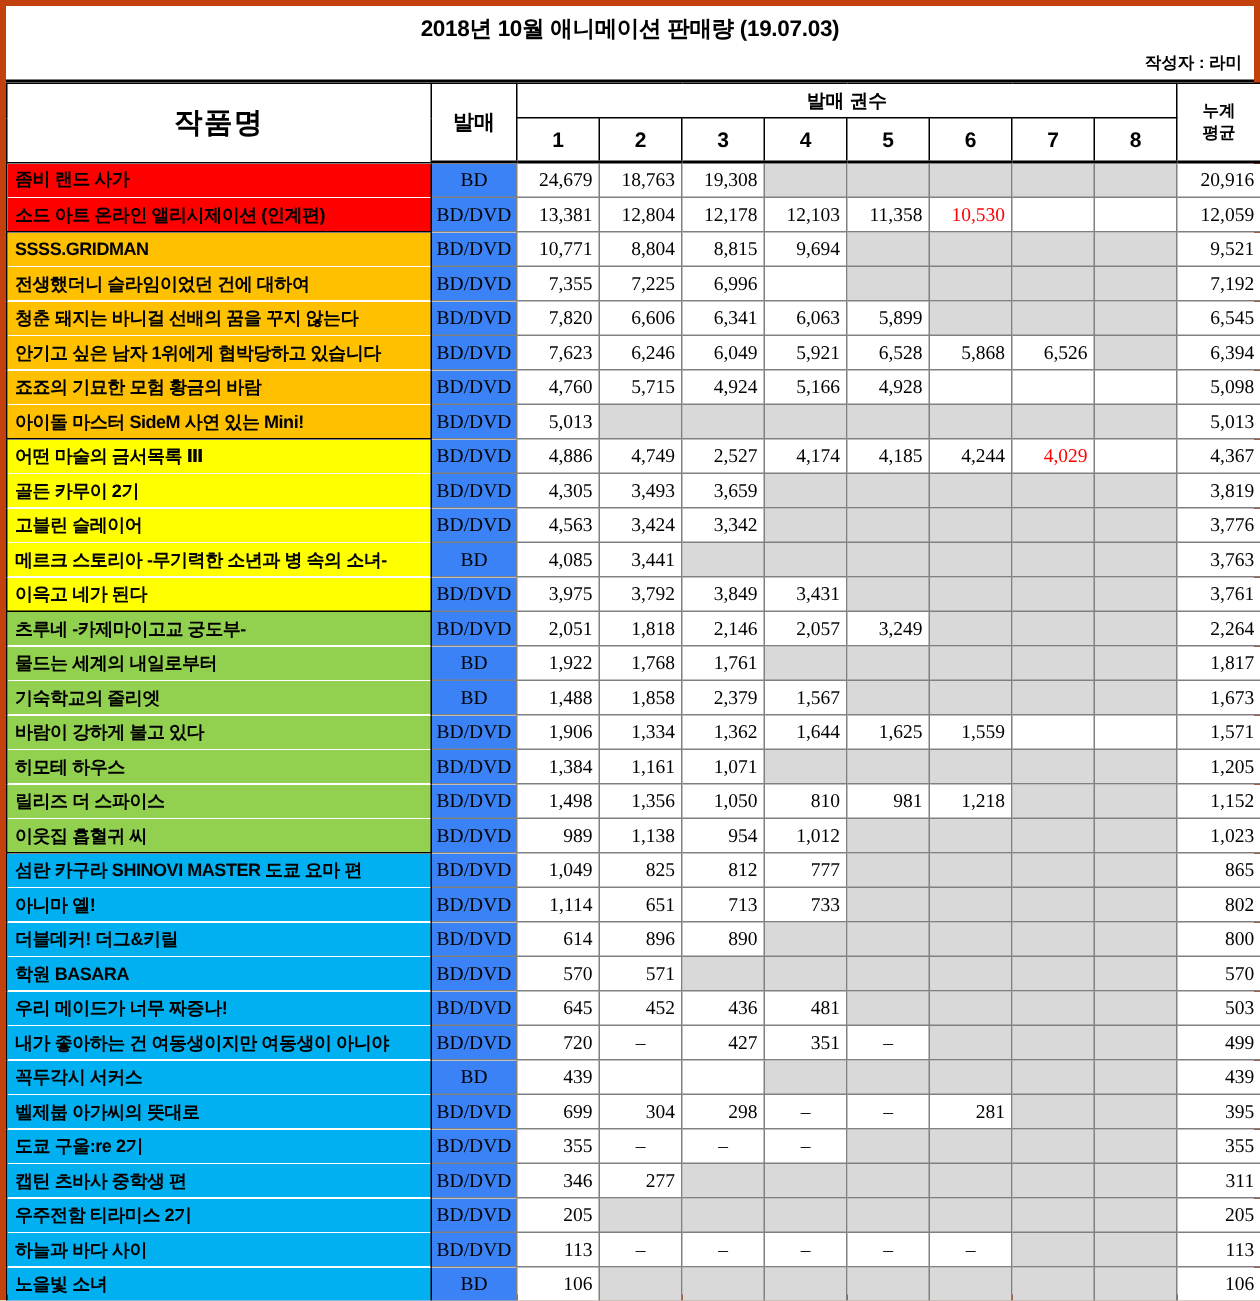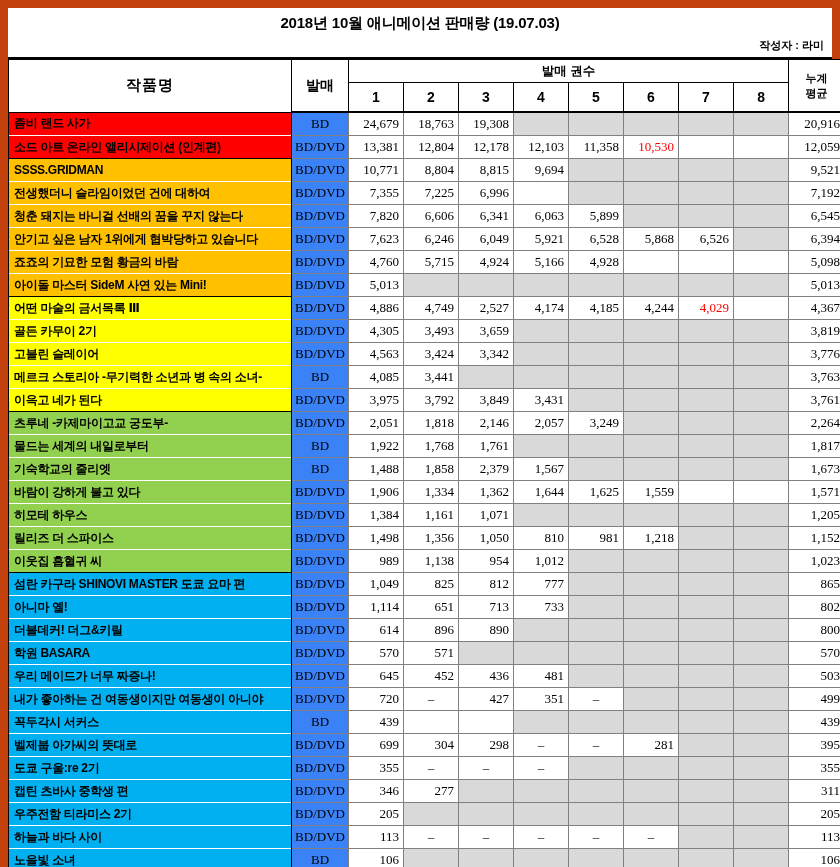--- a/index.html
+++ b/index.html
@@ -4,21 +4,21 @@
 <title>2018년 10월 애니메이션 판매량</title>
 <style>
   html,body{margin:0;padding:0;background:#ffffff;}
   body{
     font-family:"Liberation Sans","DejaVu Sans",sans-serif;
     width:840px;height:867px;overflow:hidden;
     -webkit-font-smoothing:none;
   }
   #sheet{
     width:840px;height:867px;box-sizing:border-box;
-    border:8px solid #c2410c;background:#fff;
+    border:4px solid #c2410c;background:#fff;
     display:flex;flex-direction:column;
   }
   
   .titlebar{
     position:relative;height:51px;box-sizing:border-box;
     border-bottom:2px solid #000;background:#fff;flex:0 0 auto;
   }
   .title-text{
     position:absolute;left:0;right:0;top:6px;text-align:center;
     font-size:15px;font-weight:bold;color:#000;letter-spacing:-0.2px;
@@ -33,21 +33,21 @@
     font-size:12px;color:#000;
   }
   col.c-title{width:283px;}
   col.c-media{width:57px;}
   col.c-vol{width:55px;}
   col.c-avg{width:56px;}
   thead th{
     border:1px solid #000;background:#fff;font-weight:bold;
     text-align:center;vertical-align:middle;padding:0;
   }
-  .th-title{font-size:15px;height:50px;letter-spacing:1px;}
+  .th-title{font-size:19px;height:50px;letter-spacing:1px;}
   .th-media{font-size:14px;height:50px;}
   .th-group{font-size:12.5px;height:22px;}
   .th-volnum{font-size:14px;height:28px;}
   .th-avg{font-size:11px;height:50px;line-height:1.35;}
   tbody td{
     border:1px solid #808080;padding:0;height:22px;
     vertical-align:middle;white-space:nowrap;overflow:hidden;
   }
   td.name{
     border-left:1px solid #000;border-right:1px solid #000;

